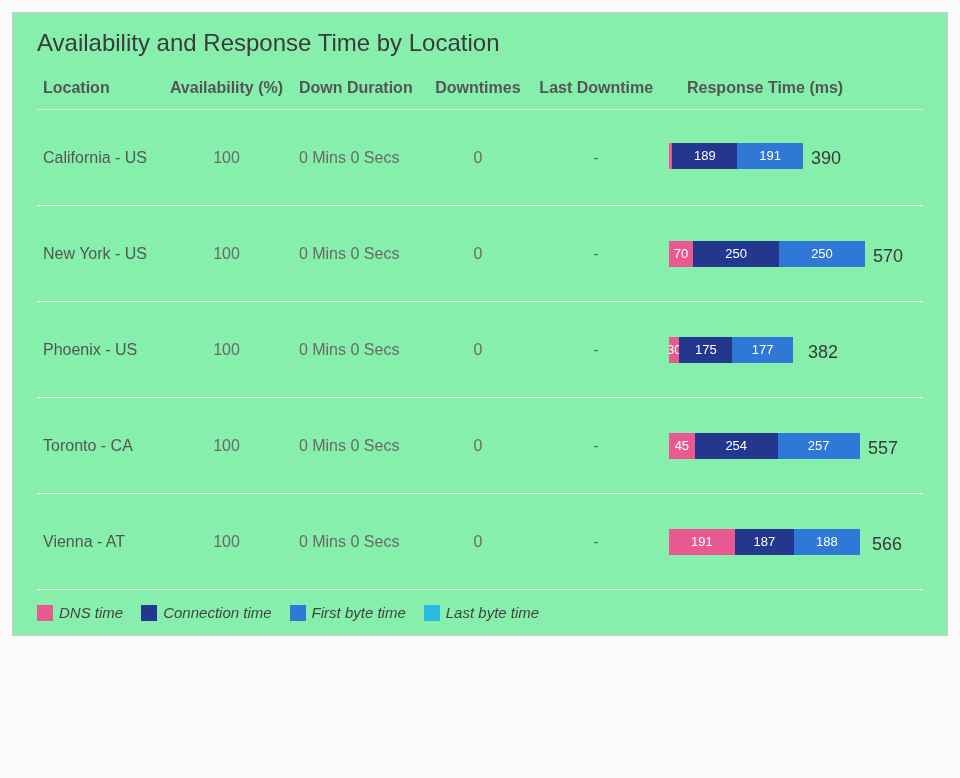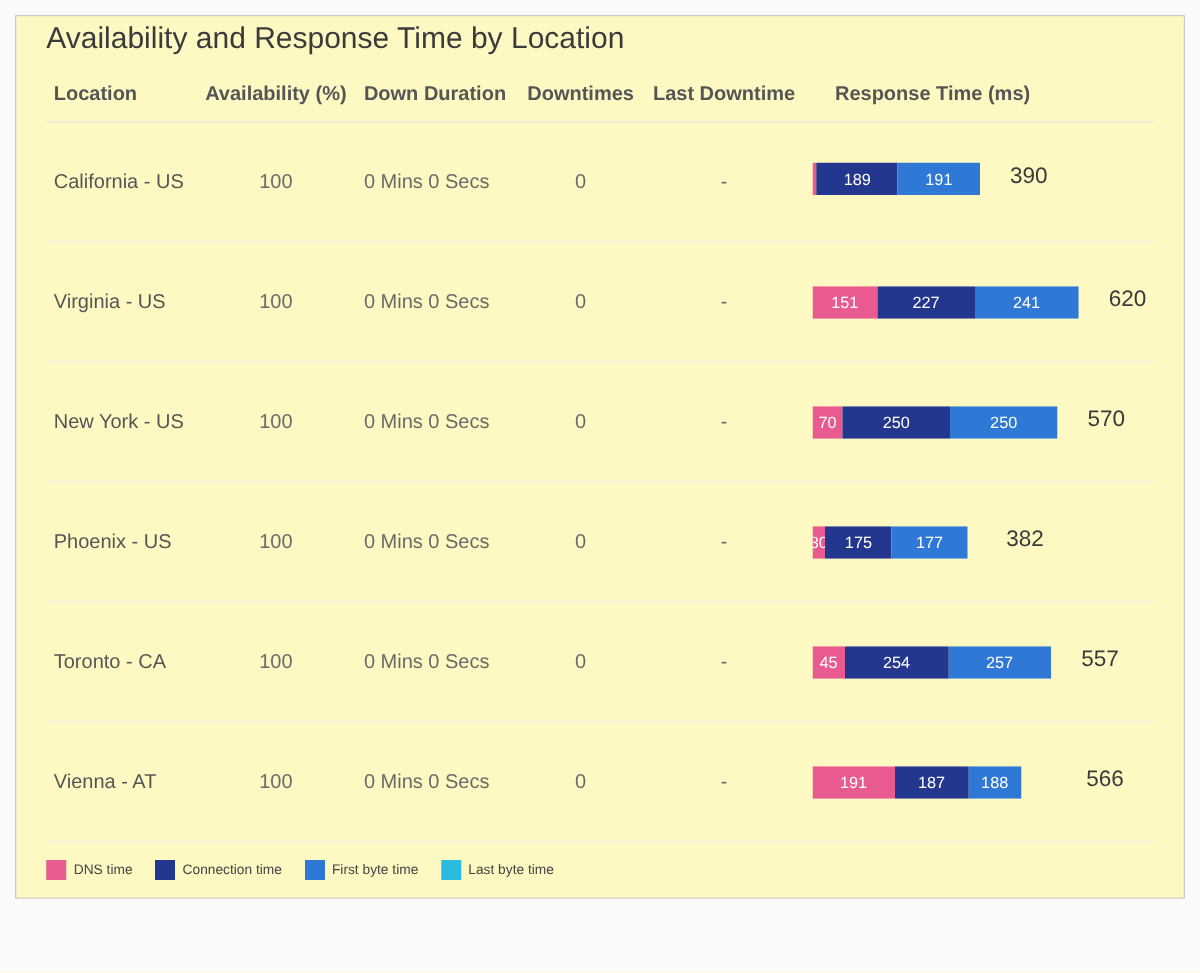--- a/index.html
+++ b/index.html
@@ -4,24 +4,24 @@
 <style>
   * { box-sizing: border-box; }
   body {
     margin: 0;
     padding: 12px;
     background: #fafafa;
     font-family: -apple-system, BlinkMacSystemFont, "Segoe UI", Helvetica, Arial, sans-serif;
     color: #333;
   }
   .card {
-    background: #fef9c3;
+    background: #86efac;
     border: 1px solid #ccc;
     width: 936px;
-    padding: 4px 24px 14px 24px;
+    padding: 16px 24px 14px 24px;
   }
   .title {
     font-size: 24px;
     font-weight: 500;
     color: #3b3b3b;
     margin: 0 0 18px 0;
   }
   table {
     width: 100%;
     border-collapse: collapse;
@@ -45,22 +45,22 @@
     font-size: 16px;
     color: #6a6a6a;
     padding: 4px 6px;
     vertical-align: middle;
   }
   tbody td.center { text-align: center; }
   tbody td.loc { color: #555; }
   td.chartcell { width: 260px; white-space: nowrap; }
   .chartwrap {
     display: inline-flex;
-    align-items: flex-start;
-    gap: 24px;
+    align-items: flex-end;
+    gap: 8px;
   }
   .bar {
     display: flex;
     height: 26px;
     border-radius: 0;
     overflow: hidden;
   }
   .seg {
     display: flex;
     align-items: center;
@@ -77,22 +77,23 @@
   .c-lb   { background: #29bce0; }
   .total {
     font-size: 18px;
     color: #3a3a3a;
   }
   .legend {
     display: flex;
     flex-wrap: wrap;
     gap: 18px;
     margin-top: 14px;
-    font-size: 11px;
+    font-size: 15px;
     color: #444;
+    font-style: italic;
   }
   .litem { display: flex; align-items: center; gap: 6px; }
   .swatch { width: 16px; height: 16px; display: inline-block; }
 </style>
 </head>
 <body>
 
 <div class="card">
   <h1 class="title">Availability and Response Time by Location</h1>
 
@@ -122,42 +123,20 @@
                 </div>
                 <div class="seg c-fb" style="width:65.62564102564102px">
                   <span>191</span>
                 </div>
                 <div class="seg c-lb" style="width:0px"></div>
               </div>
               <span class="total">390</span>
             </div></td>
         </tr>
         <tr>
-          <td class="loc">Virginia - US</td>
-          <td class="center">100</td>
-          <td>0 Mins 0 Secs</td>
-          <td class="center">0</td>
-          <td class="center">-</td>
-          <td class="chartcell"><div class="chartwrap">
-              <div class="bar" style="width:213px">
-                <div class="seg c-dns" style="width:51.8758064516129px">
-                  <span>151</span>
-                </div>
-                <div class="seg c-conn" style="width:77.98548387096774px">
-                  <span>227</span>
-                </div>
-                <div class="seg c-fb" style="width:82.79516129032258px">
-                  <span>241</span>
-                </div>
-                <div class="seg c-lb" style="width:0.3435483870967742px"></div>
-              </div>
-              <span class="total">620</span>
-            </div></td>
-        </tr>
-        <tr>
           <td class="loc">New York - US</td>
           <td class="center">100</td>
           <td>0 Mins 0 Secs</td>
           <td class="center">0</td>
           <td class="center">-</td>
           <td class="chartcell"><div class="chartwrap">
               <div class="bar" style="width:196px">
                 <div class="seg c-dns" style="width:24.07017543859649px">
                   <span>70</span>
                 </div>
@@ -223,21 +202,21 @@
           <td class="center">0</td>
           <td class="center">-</td>
           <td class="chartcell"><div class="chartwrap">
               <div class="bar" style="width:195px">
                 <div class="seg c-dns" style="width:65.80388692579506px">
                   <span>191</span>
                 </div>
                 <div class="seg c-conn" style="width:59px">
                   <span>187</span>
                 </div>
-                <div class="seg c-fb" style="width:42px">
+                <div class="seg c-fb" style="width:66px">
                   <span>188</span>
                 </div>
                 <div class="seg c-lb" style="width:0px"></div>
               </div>
               <span class="total">566</span>
             </div></td>
         </tr>
       </tbody>
   </table>
 

